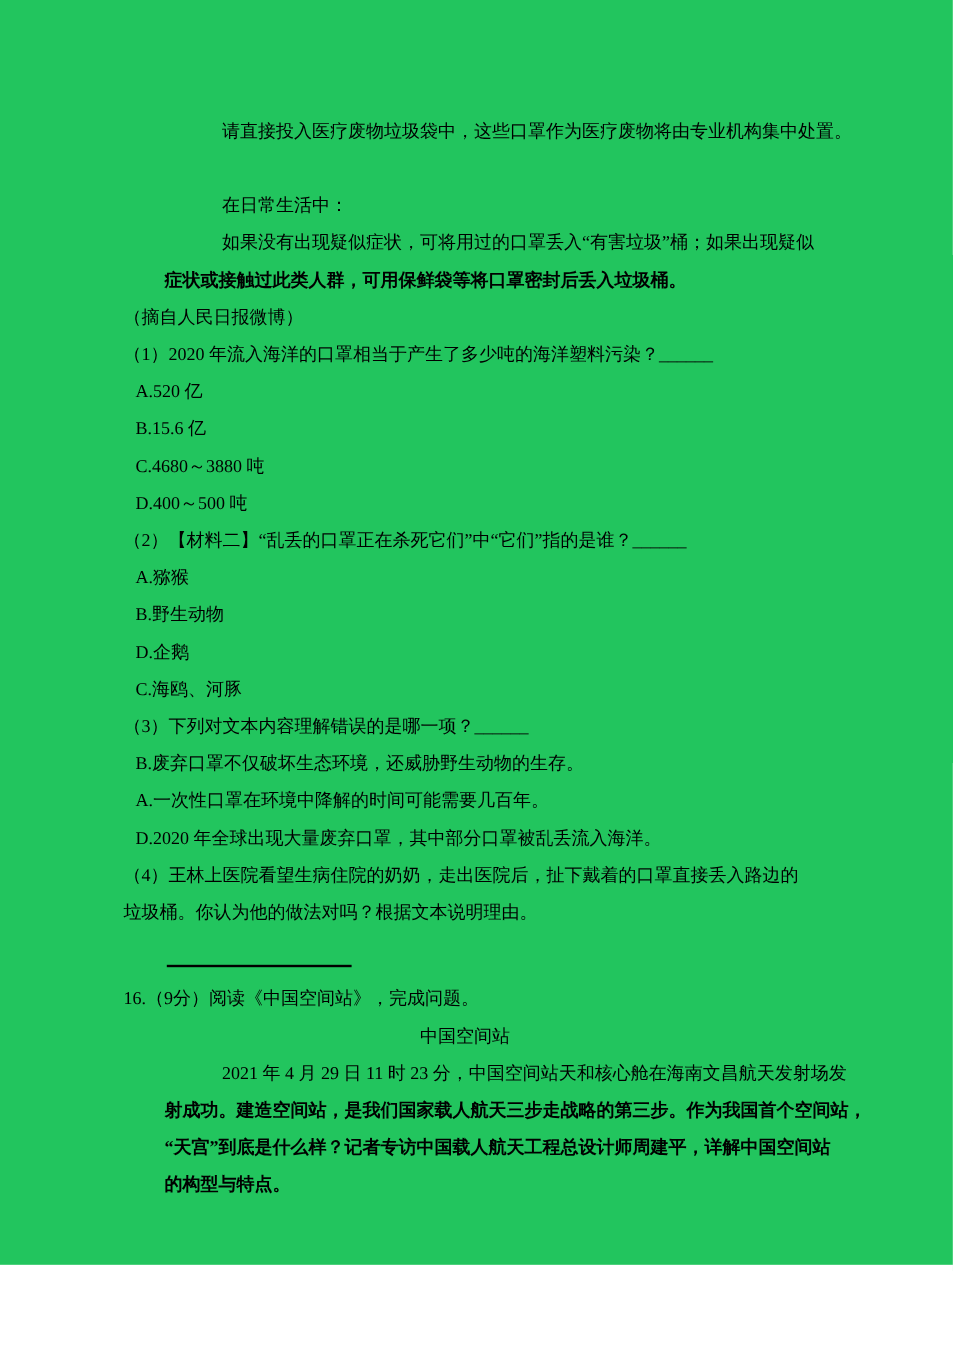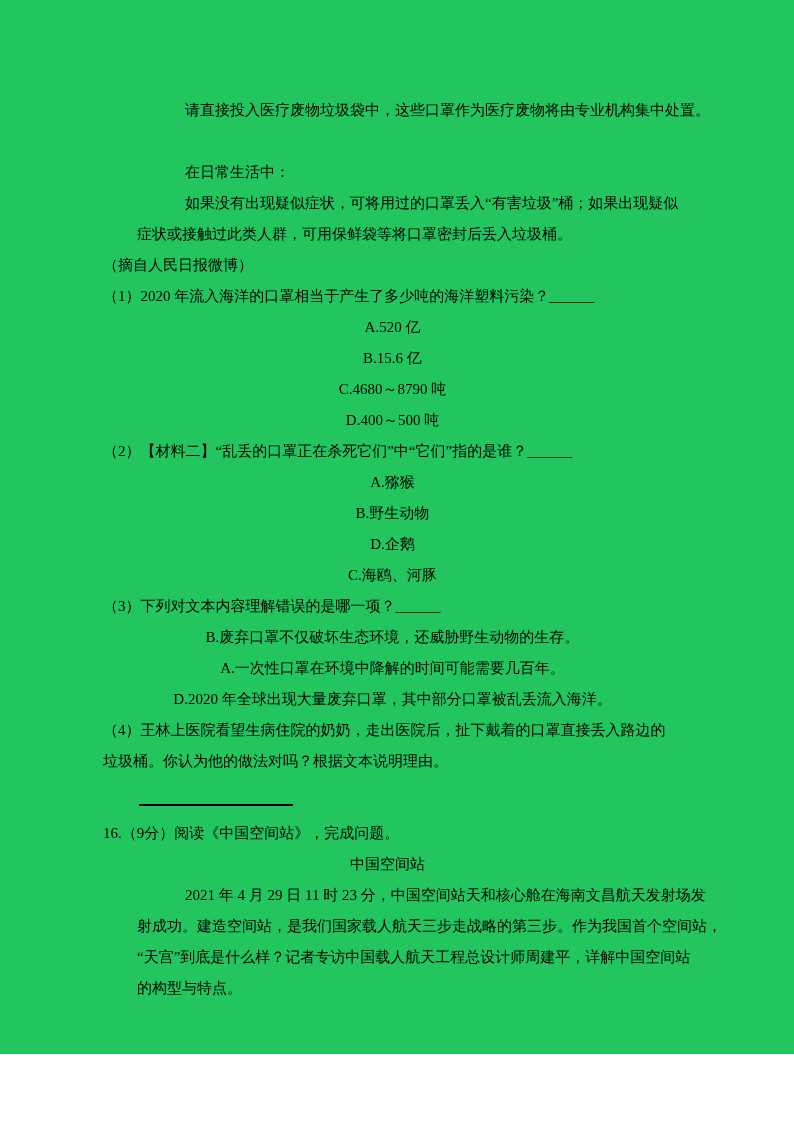--- a/index.html
+++ b/index.html
@@ -14,23 +14,23 @@
     position: relative;
     width: 794px; height: 1054px;
     background: #22c55e;
     padding: 95px 122px 0 103px;
     overflow: hidden;
   }
   .r  { height: 31px; line-height: 31px; white-space: nowrap; }
   
   .m1 { padding-left: 82px; }
   
-  .mc { padding-left: 34px; }
+  .mc { padding-left: 34px; font-weight: bold; }
   
-  .opt { padding-left: 10px; text-align: center; }
+  .opt { padding-left: 10px; }
   
   .src { text-align: left; }
   
   .ctr { text-align: center; font-family: Liberation Serif, serif; }
   
   .q   { padding-left: 0; }
   
   .sep-row { height: 31px; position: relative; }
   .sep-line {
     position: absolute; left: 36px; top: 27px;
@@ -47,21 +47,21 @@
   <div class="r m1">请直接投入医疗废物垃圾袋中，这些口罩作为医疗废物将由专业机构集中处置。</div>
   <div class="r"></div>
   <div class="r m1">在日常生活中：</div>
   <div class="r m1">如果没有出现疑似症状，可将用过的口罩丢入“有害垃圾”桶；如果出现疑似</div>
   <div class="r mc">症状或接触过此类人群，可用保鲜袋等将口罩密封后丢入垃圾桶。</div>
   <div class="r src">（摘自人民日报微博）</div>
 
   <div class="r q">（1）2020 年流入海洋的口罩相当于产生了多少吨的海洋塑料污染？______</div>
   <div class="r opt">A.520 亿</div>
   <div class="r opt">B.15.6 亿</div>
-  <div class="r opt">C.4680～8790 吨</div>
+  <div class="r opt">C.4680～3880 吨</div>
   <div class="r opt">D.400～500 吨</div>
 
   <div class="r q">（2）【材料二】“乱丢的口罩正在杀死它们”中“它们”指的是谁？______</div>
   <div class="r opt">A.猕猴</div>
   <div class="r opt">B.野生动物</div>
   <div class="r opt">D.企鹅</div>
   <div class="r opt">C.海鸥、河豚</div>
 
   <div class="r q">（3）下列对文本内容理解错误的是哪一项？______</div>
   <div class="r opt">B.废弃口罩不仅破坏生态环境，还威胁野生动物的生存。</div>

